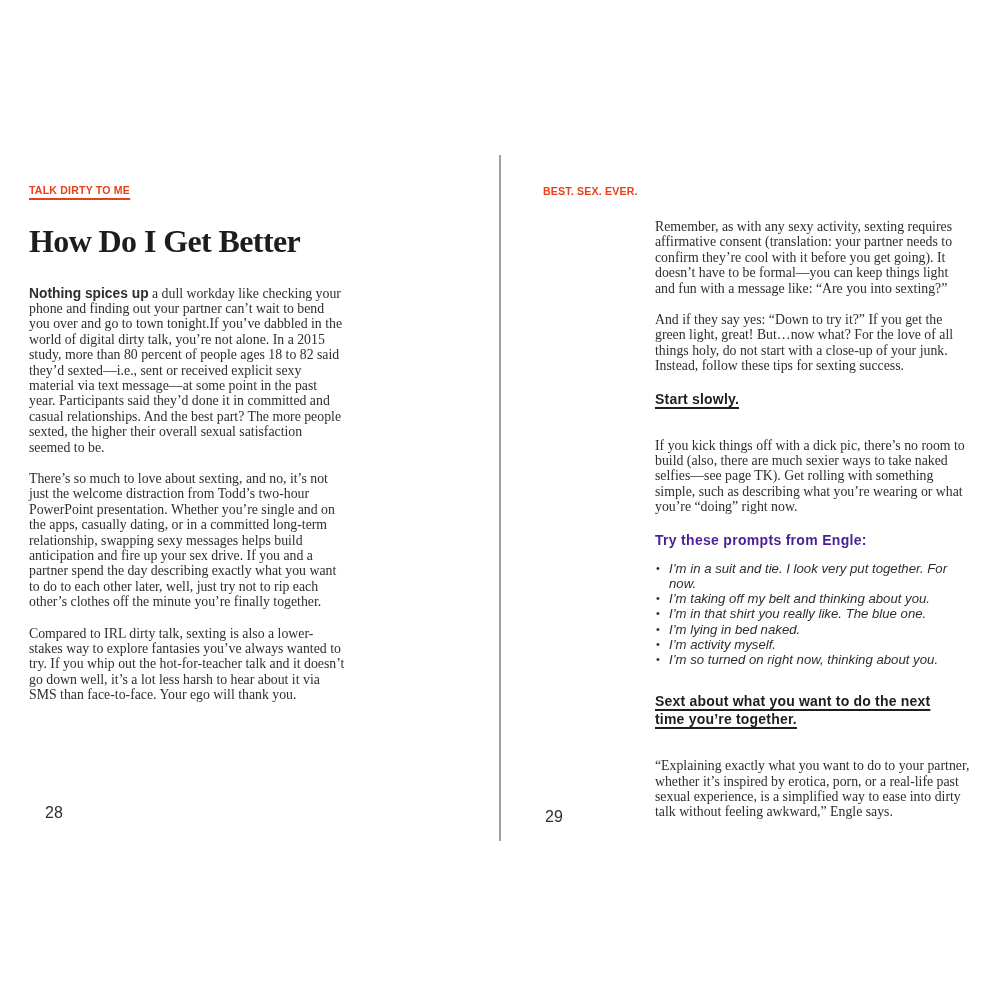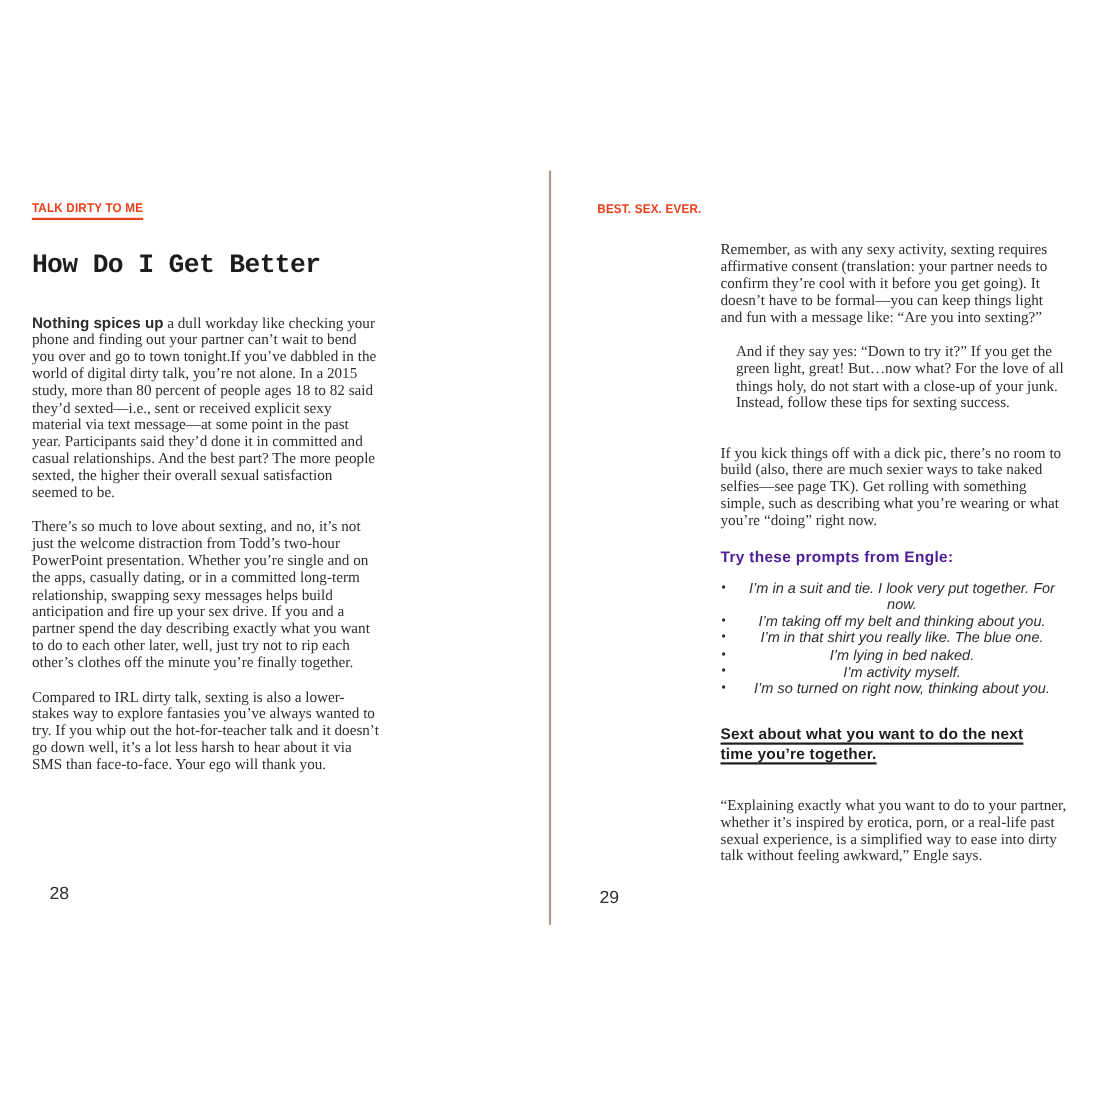--- a/index.html
+++ b/index.html
@@ -36,23 +36,23 @@
     line-height:15.4px;
     color:#2e2e2e;
     margin:0;
   }
 
   .sans-bold { font-family:"Liberation Sans", sans-serif; font-weight:bold; }
 
   
   .left-page { position:absolute; left:29px; top:180px; width:316px; }
   .headline {
-    font-family:Liberation Mono, monospace;
+    font-family:Liberation Serif, serif;
     font-weight:800;
-    font-size:24px;
+    font-size:32px;
     line-height:33.5px;
     letter-spacing:-0.6px;
     color:#1d1d1d;
     margin:25px 0 0 0;
   }
   .left-page .p1 { margin-top:27px; }
   .left-page .p2 { margin-top:16px; }
   .left-page .p3 { margin-top:16px; }
 
   .page-number {
@@ -60,21 +60,21 @@
     font-family:"Liberation Sans", sans-serif;
     font-size:16px;
     color:#2e2e2e;
   }
   .page-number.left { left:45px; top:804px; }
   .page-number.right { left:545px; top:808px; }
 
   
   .right-eyebrow-wrap { position:absolute; left:543px; top:181px; }
   .right-body { position:absolute; left:655px; top:219px; width:316px; }
-  .right-body .p2 { margin-top:16px;margin-left:14px; }
+  .right-body .p2 { margin-top:16px; }
   .subhead {
     font-family:"Liberation Sans", sans-serif;
     font-weight:bold;
     font-size:14px;
     line-height:18px;
     color:#1d1d1d;
     text-decoration:underline;
     text-underline-offset:3px;
     text-decoration-thickness:1.5px;
     margin:16px 0 0 0;
@@ -92,21 +92,21 @@
   .prompts-list {
     list-style:none;
     margin:13px 0 0 0;
     padding:0;
     font-family:"Liberation Sans", sans-serif;
     font-style:italic;
     font-size:13.2px;
     line-height:15.2px;
     color:#2e2e2e;
   }
-  .prompts-list li { position:relative; padding-left:14px; margin:0;text-align:center; }
+  .prompts-list li { position:relative; padding-left:14px; margin:0; }
   .prompts-list li::before {
     content:"\2022";
     position:absolute; left:1px; top:0;
     font-size:11px;
     font-style:normal;
     color:#2e2e2e;
   }
   .subhead.second { margin-top:26px; width:300px; line-height:17.5px; }
   .right-body .p4 { margin-top:30px; }
 </style>
@@ -133,20 +133,21 @@
 
   <div class="right-eyebrow-wrap">
     <span class="eyebrow">BEST. SEX. EVER.</span>
   </div>
 
   <div class="right-body">
     <p class="body-text">Remember, as with any sexy activity, sexting requires affirmative consent (translation: your partner needs to confirm they’re cool with it before you get going). It doesn’t have to be formal—you can keep things light and fun with a message like: “Are you into sexting?”</p>
 
     <p class="body-text p2">And if they say yes: “Down to try it?” If you get the green light, great! But…now what? For the love of all things holy, do not start with a close-up of your junk. Instead, follow these tips for sexting success.</p>
 
+    <h2 class="subhead">Start slowly.</h2>
 
     <p class="body-text p3">If you kick things off with a dick pic, there’s no room to build (also, there are much sexier ways to take naked selfies—see page TK). Get rolling with something simple, such as describing what you’re wearing or what you’re “doing” right now.</p>
 
     <h3 class="prompts-heading">Try these prompts from Engle:</h3>
 
     <ul class="prompts-list">
       <li>I’m in a suit and tie. I look very put together. For now.</li>
       <li>I’m taking off my belt and thinking about you.</li>
       <li>I’m in that shirt you really like. The blue one.</li>
       <li>I’m lying in bed naked.</li>

